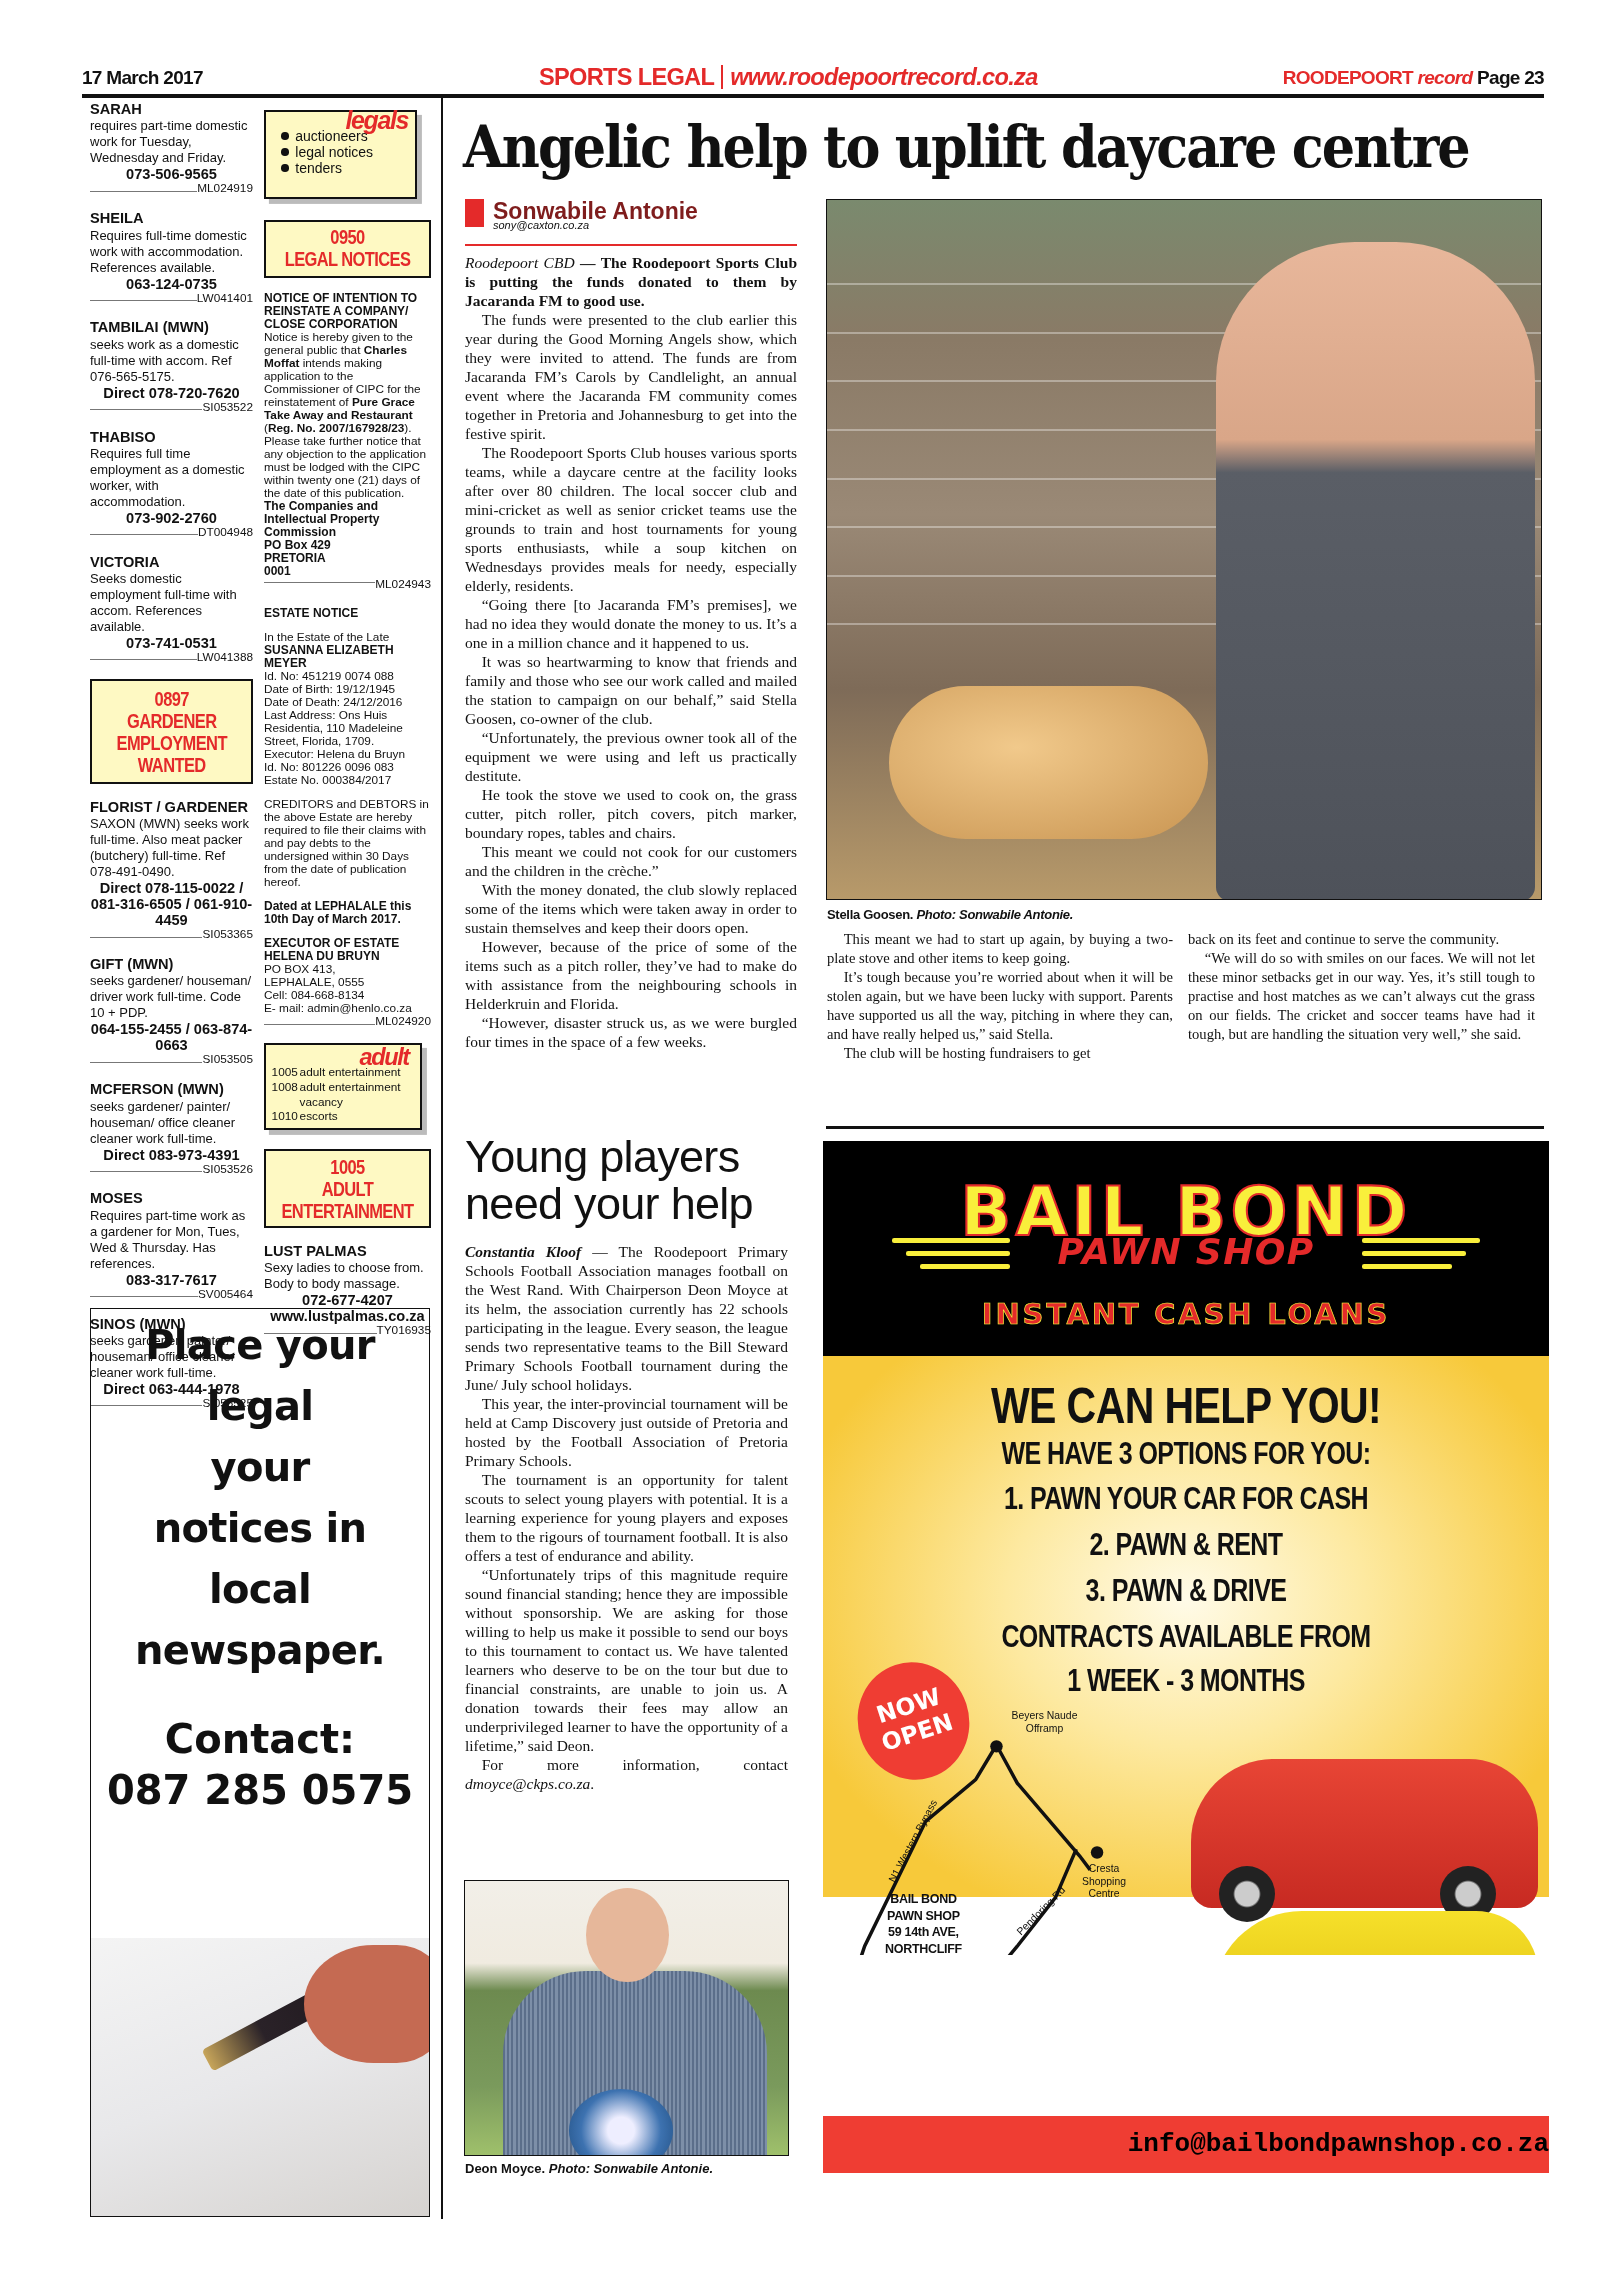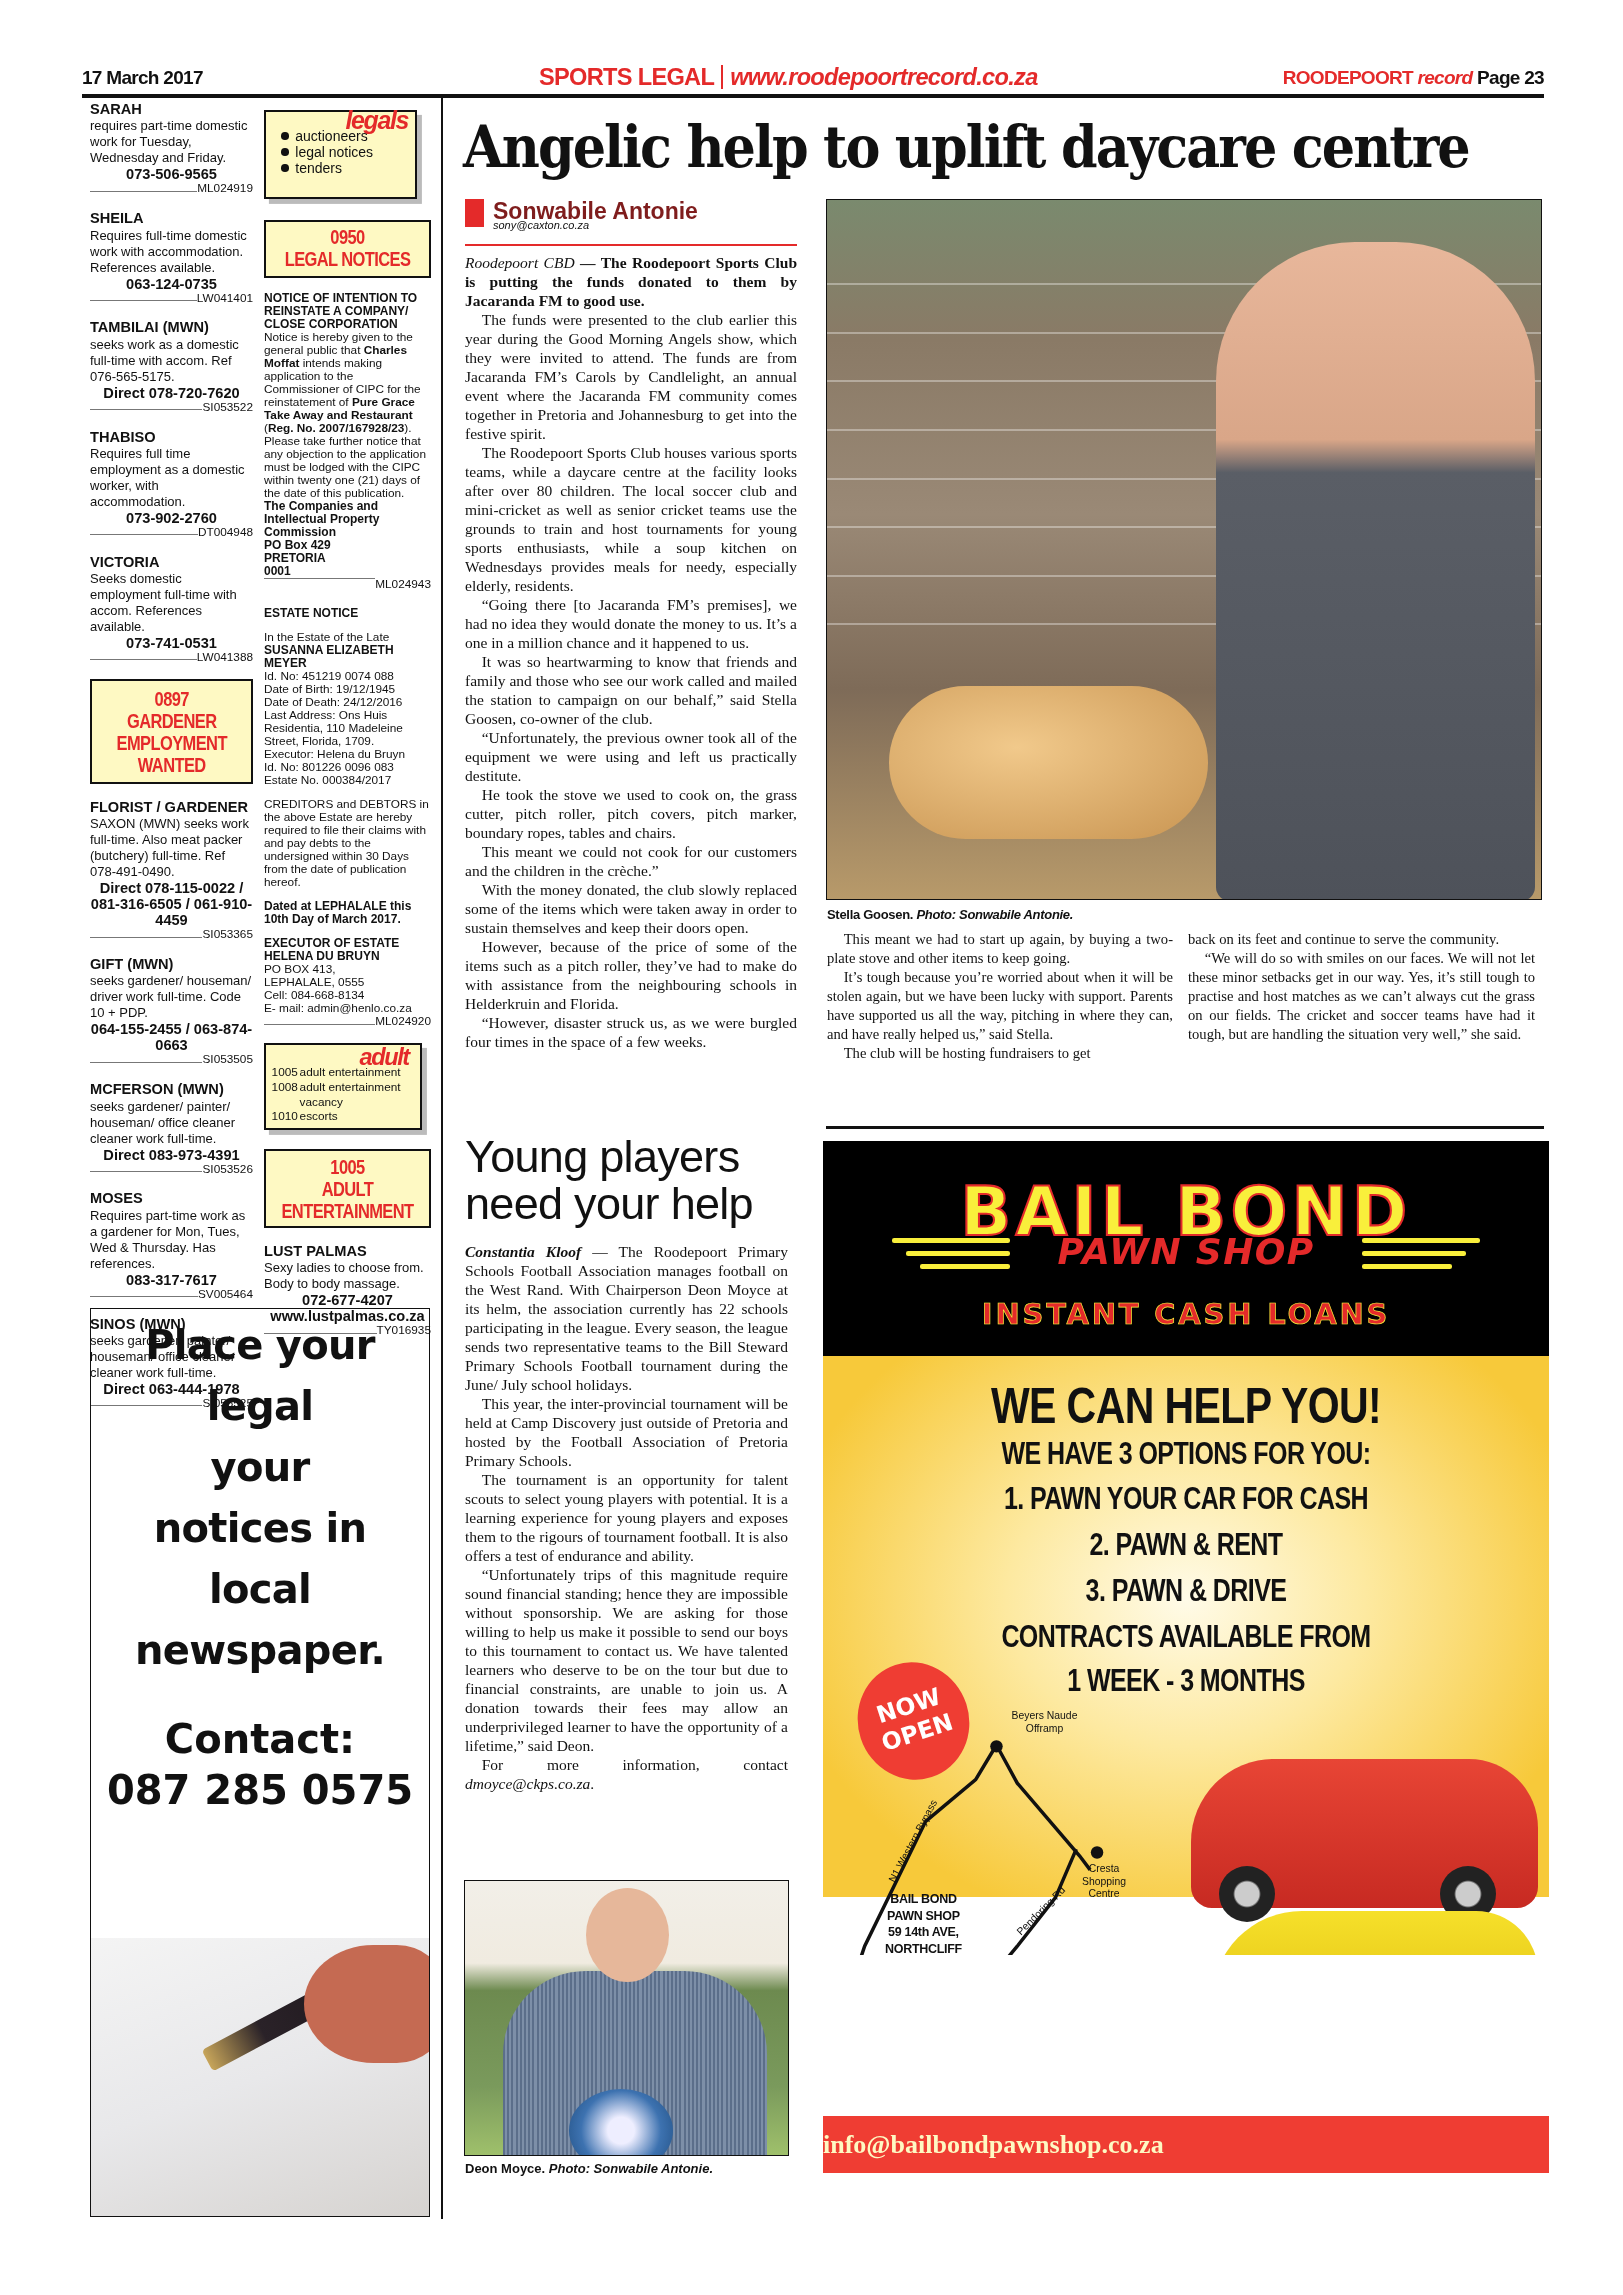--- a/index.html
+++ b/index.html
@@ -222,21 +222,21 @@
     <div class="h">NOTICE OF INTENTION TO REINSTATE A COMPANY/ CLOSE CORPORATION</div>
     <p><span>Notice is hereby given to the general public that </span><b>Charles Moffat</b><span> intends making application to the Commissioner of CIPC for the reinstatement of </span><b>Pure Grace Take Away and Restaurant</b><span> (</span><b>Reg. No. 2007/167928/23</b><span>). Please take further notice that any objection to the application must be lodged with the CIPC within twenty one (21) days of the date of this publication.</span></p>
     <div id="reinstate-sign" class="h">
         <div>The Companies and</div>
         <div>Intellectual Property</div>
         <div>Commission</div>
         <div>PO Box 429</div>
         <div>PRETORIA</div>
         <div>0001</div>
       </div>
-    <div class="ref" style="display:flex;align-items:flex-start;font-size:11.8px">
+    <div class="ref" style="display:flex;align-items:center;font-size:11.8px">
         <span class="ln" style="flex:1;height:0.7px;background:#777;margin-bottom:3.5px"></span>
         <span>ML024943</span>
       </div>
   </div>
   <div class="notice" style="margin-top:16.7px">
     <div class="h">ESTATE NOTICE</div>
     <div style="height:11px"></div>
     <div>In the Estate of the Late</div>
     <div class="h">SUSANNA ELIZABETH MEYER</div>
     <div id="estate-details">
@@ -434,14 +434,14 @@
       <div>59 14th AVE,</div>
       <div>NORTHCLIFF</div>
     </div>
   <div class="car1" style="top:618px">
       <div class="wheel" style="left:28px;bottom:-14px"></div>
       <div class="wheel" style="right:42px;bottom:-14px"></div>
     </div>
   <div class="car2" style="top:770px;height:118px"></div>
 
 </div>
-<div class="abs" style="left:823px;top:2116px;width:726px;height:57px;background:#ef3d33;color:#fef9c3;text-align:left;font-family:Liberation Serif, serif;font-weight:bold;font-size:26px;line-height:57px"><span>info@bailbondpawnshop.co.za</span></div>
+<div class="abs" style="left:823px;top:2116px;width:726px;height:57px;background:#ef3d33;color:#000000;text-align:right;font-family:Liberation Mono, monospace;font-weight:bold;font-size:26px;line-height:57px"><span>info@bailbondpawnshop.co.za</span></div>
 
 
 </body></html>

